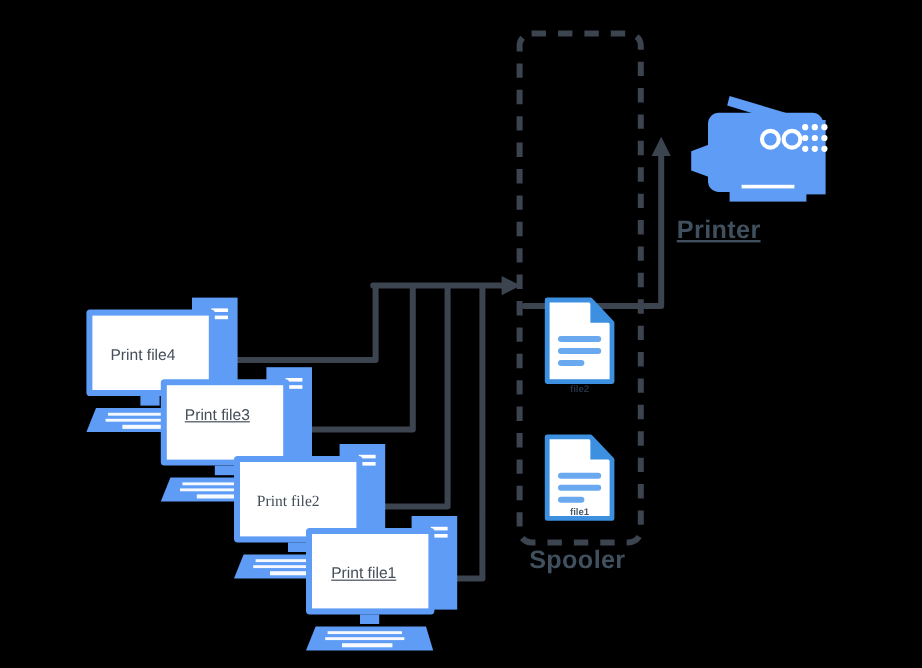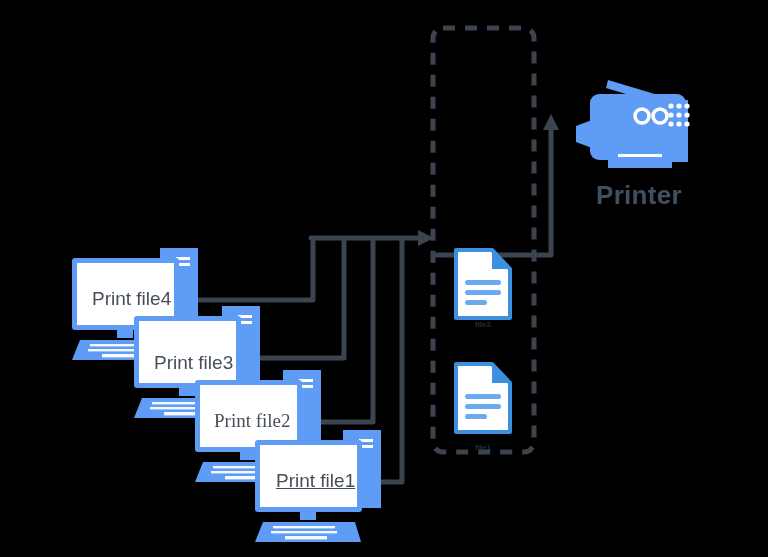--- a/index.html
+++ b/index.html
@@ -24,46 +24,47 @@
   }
   .node-label {
     position: absolute;
     font-family: "Liberation Sans", sans-serif;
     font-weight: bold;
     color: #41505e;
     letter-spacing: 0.3px;
     white-space: nowrap;
   }
   #printer-label {
-    font-size: 26px;
-    left: 596px;
+    font-size: 21px;
+    left: 564px;
     top: 180px;
+    text-decoration: underline;
   }
   #spooler-label {
     font-size: 21px;
     left: 441px;
     top: 455px;
   }
   .doc-label {
     position: absolute;
     font-family: "Liberation Sans", sans-serif;
     font-size: 8px;
     font-weight: bold;
     color: #2b3b4d;
     white-space: nowrap;
     text-align: center;
     width: 60px;
     opacity: 0.85;
   }
   #doc-label-0 { left: 453px; top: 320px; text-align: center; }
-  #doc-label-1 { left: 453px; top: 443px; }
+  #doc-label-1 { left: 453px; top: 422px; }
   .screen-text {
     position: absolute;
     font-family: "Liberation Sans", sans-serif;
-    font-size: 19px;
+    font-size: 13px;
     color: #464f59;
     white-space: nowrap;
   }
 </style>
 </head>
 <body>
 
 <div id="canvas">
 
   <svg class="layer" viewBox="0 0 768 557" xmlns="http://www.w3.org/2000/svg">
@@ -122,21 +123,21 @@
       <rect x="5" y="15" width="97" height="62" fill="#ffffff"></rect>
       <rect x="45" y="82" width="16" height="8" fill="#5e9cf5"></rect>
       <path d="M8 92 L100 92 L106 112 L0 112 Z" fill="#5e9cf5"></path>
       <g fill="#ffffff" opacity="0.95">
         <rect x="18" y="96" width="62" height="2.4"></rect>
         <rect x="16" y="101" width="66" height="2.4"></rect>
         <rect x="30" y="106" width="42" height="3.4"></rect>
       </g>
     </g>
   </svg>
-  <div class="screen-text" style="left:154px; top:352px;">Print file3</div>
+  <div class="screen-text" style="left:154px; top:338px;text-decoration:underline;">Print file3</div>
 
   <svg class="layer" viewBox="0 0 768 557" xmlns="http://www.w3.org/2000/svg">
     <g transform="translate(195,370)">
       <rect x="88" y="0" width="38" height="78" fill="#5e9cf5"></rect>
       <rect x="104" y="9" width="14" height="3" fill="#ffffff"></rect>
       <rect x="104" y="15" width="14" height="3" fill="#ffffff"></rect>
       <rect x="0" y="10" width="107" height="72" rx="3" fill="#5e9cf5"></rect>
       <rect x="5" y="15" width="97" height="62" fill="#ffffff"></rect>
       <rect x="45" y="82" width="16" height="8" fill="#5e9cf5"></rect>
       <path d="M8 92 L100 92 L106 112 L0 112 Z" fill="#5e9cf5"></path>
@@ -218,14 +219,15 @@
           <circle cx="103" cy="62" r="2.6"></circle>
           <circle cx="111" cy="62" r="2.6"></circle>
       </g>
 
       <rect x="32" y="80" width="64" height="26" fill="#5e9cf5"></rect>
       <rect x="42" y="92" width="44" height="3" fill="#ffffff"></rect>
     </g>
   </svg>
   <div class="node-label" id="printer-label">Printer</div>
 
+  <div class="node-label" id="spooler-label">Spooler</div>
 
 </div>
 
 </body></html>

